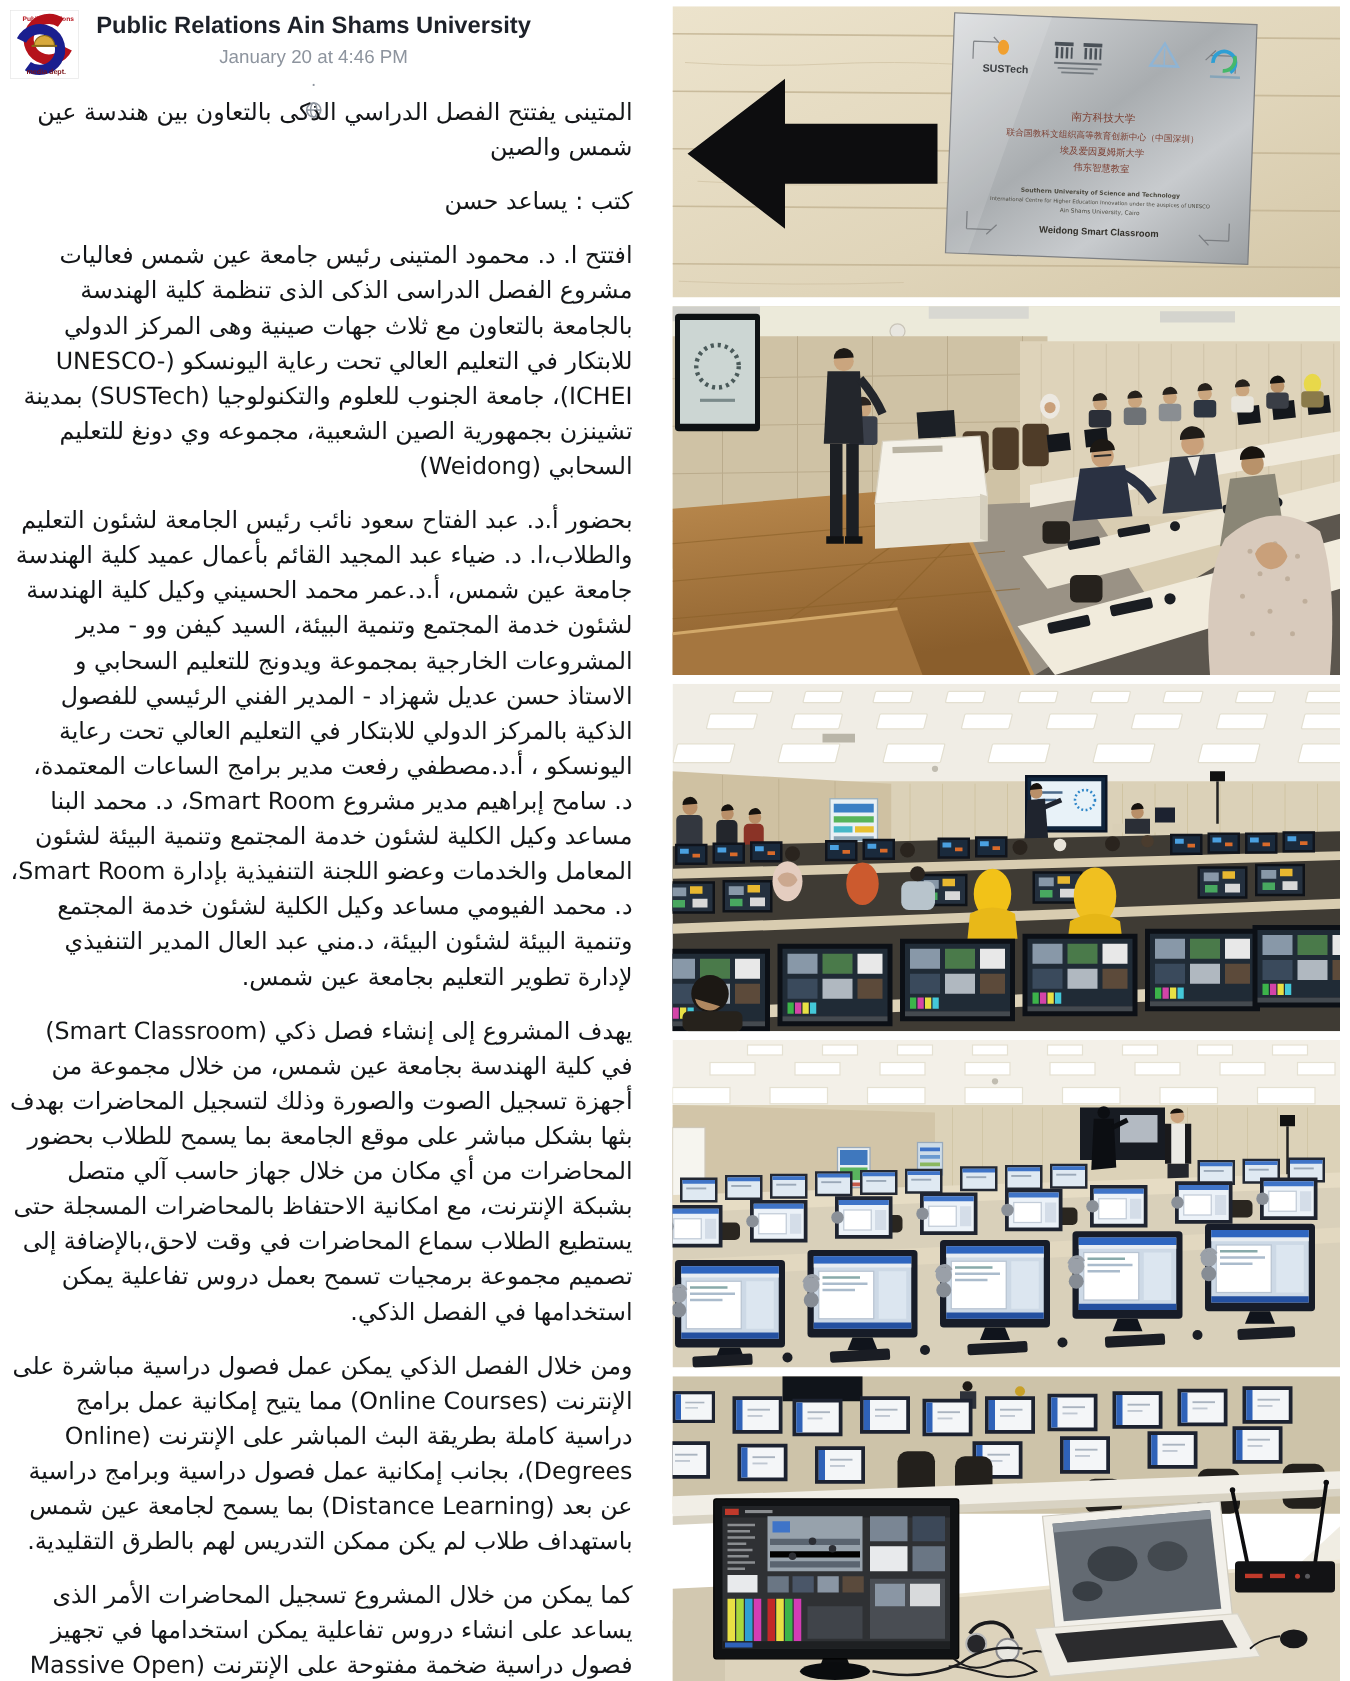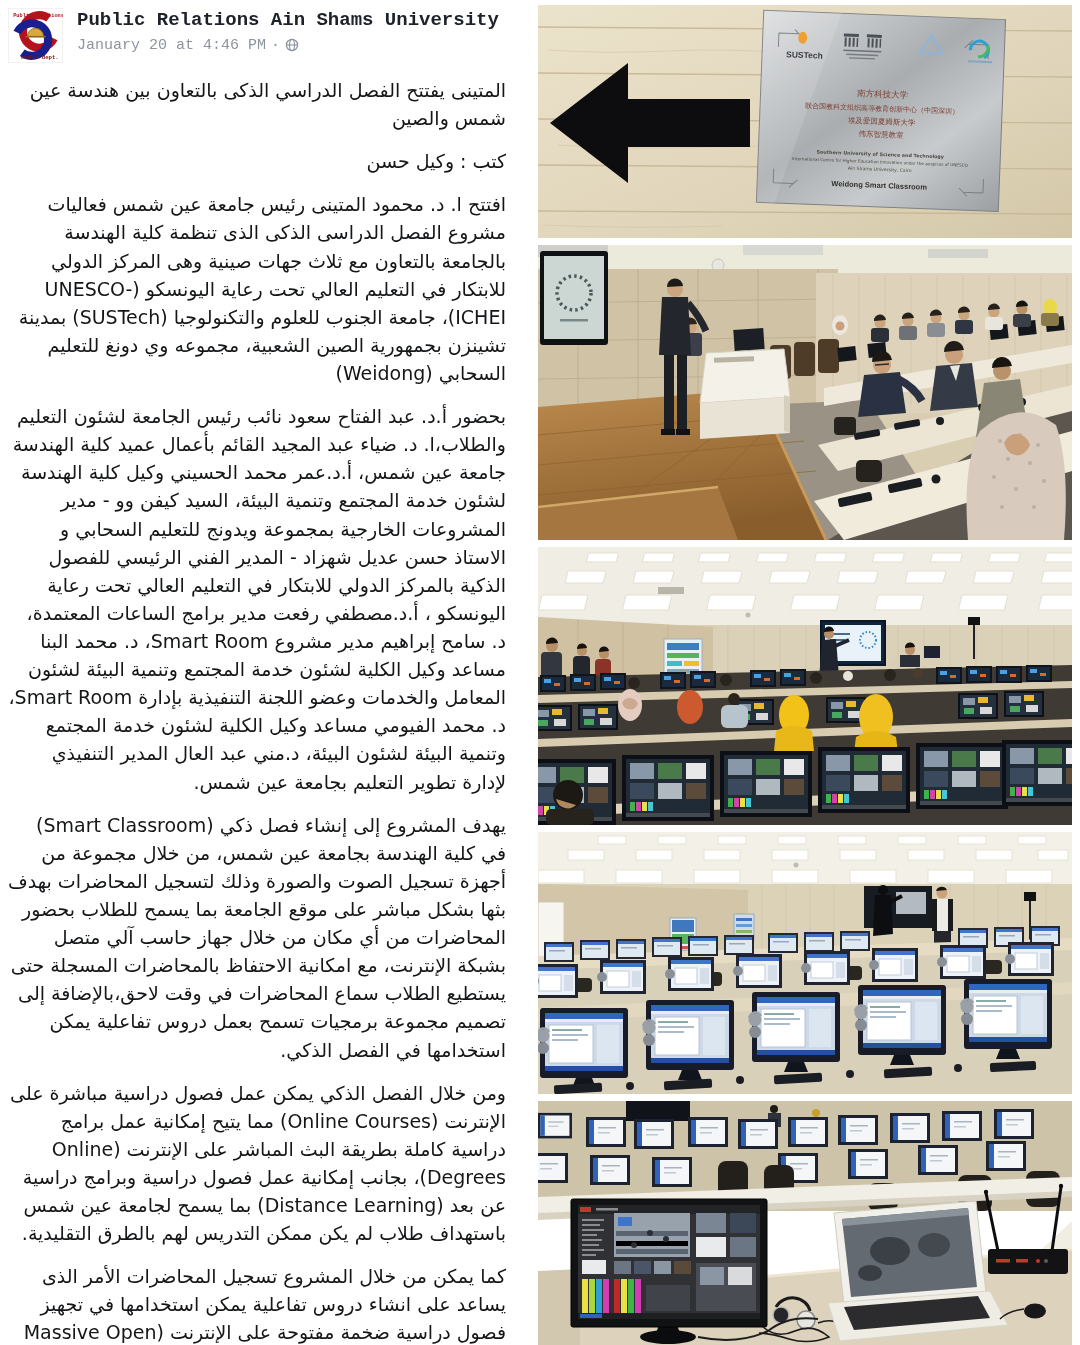--- a/index.html
+++ b/index.html
@@ -2,25 +2,25 @@
 <html><head>
 <meta charset="utf-8">
 <style>
   html,body{margin:0;padding:0;}
   body{
     width:1080px;height:1345px;position:relative;overflow:hidden;
     background:#ffffff;
     font-family:"Liberation Sans","DejaVu Sans",sans-serif;
     color:#1c1e21;
   }
-  .post-header{position:absolute;left:8px;top:8px;display:flex;gap:14px;align-items:flex-start;font-family:Liberation Mono, monospace;}
+  .post-header{position:absolute;left:8px;top:8px;display:flex;gap:14px;align-items:flex-start;}
   .avatar{width:55px;height:55px;flex:0 0 auto;cursor:pointer;}
   .header-text{padding-top:2px;}
   .page-name{font-size:19px;font-weight:bold;color:#1d2129;line-height:1.15;cursor:pointer;}
-  .post-meta{margin-top:5px;font-size:15px;color:#8d949e;display:flex;align-items:center;gap:5px;}
+  .post-meta{margin-top:5px;font-size:15px;color:#8d949e;display:flex;align-items:center;gap:5px;flex-direction:column;}
   .meta-dot{color:#8d949e;}
   .text-col{
     position:absolute;left:8px;top:76px;width:514px;
     direction:rtl;text-align:right;
     font-family:"DejaVu Sans","Liberation Sans",sans-serif;
     font-size:19px;line-height:1.48;color:#141618;
   }
   .text-col p{margin:0 16px 15px 0;}
   .photo-col{
     position:absolute;left:538px;top:5px;width:534px;
@@ -54,21 +54,21 @@
         <circle cx="7" cy="7" r="5.6" fill="none" stroke="#8d949e" stroke-width="1.3"></circle>
         <line x1="1.4" y1="7" x2="12.6" y2="7" stroke="#8d949e" stroke-width="1.1"></line>
         <ellipse cx="7" cy="7" rx="2.5" ry="5.6" fill="none" stroke="#8d949e" stroke-width="1.1"></ellipse>
       </svg>
     </div>
   </div>
 </div>
 
 <div class="text-col">
   <p>المتينى يفتتح الفصل الدراسي الذكى بالتعاون بين هندسة عين شمس والصين</p>
-  <p>كتب : وكيل حسن</p>
+  <p>كتب : يساعد حسن</p>
   <p>افتتح ا. د. محمود المتينى رئيس جامعة عين شمس فعاليات مشروع الفصل الدراسى الذكى الذى تنظمة كلية الهندسة بالجامعة بالتعاون مع ثلاث جهات صينية وهى المركز الدولي للابتكار في التعليم العالي تحت رعاية اليونسكو (UNESCO-ICHEI)، جامعة الجنوب للعلوم والتكنولوجيا (SUSTech) بمدينة تشينزن بجمهورية الصين الشعبية، مجموعه وي دونغ للتعليم السحابي (Weidong)</p>
   <p>بحضور أ.د. عبد الفتاح سعود نائب رئيس الجامعة لشئون التعليم والطلاب،ا. د. ضياء عبد المجيد القائم بأعمال عميد كلية الهندسة جامعة عين شمس، أ.د.عمر محمد الحسيني وكيل كلية الهندسة لشئون خدمة المجتمع وتنمية البيئة، السيد كيفن وو - مدير المشروعات الخارجية بمجموعة ويدونج للتعليم السحابي و الاستاذ حسن عديل شهزاد - المدير الفني الرئيسي للفصول الذكية بالمركز الدولي للابتكار في التعليم العالي تحت رعاية اليونسكو ، أ.د.مصطفي رفعت مدير برامج الساعات المعتمدة، د. سامح إبراهيم مدير مشروع Smart Room، د. محمد البنا مساعد وكيل الكلية لشئون خدمة المجتمع وتنمية البيئة لشئون المعامل والخدمات وعضو اللجنة التنفيذية بإدارة Smart Room، د. محمد الفيومي مساعد وكيل الكلية لشئون خدمة المجتمع وتنمية البيئة لشئون البيئة، د.مني عبد العال المدير التنفيذي لإدارة تطوير التعليم بجامعة عين شمس.</p>
   <p>يهدف المشروع إلى إنشاء فصل ذكي (Smart Classroom) في كلية الهندسة بجامعة عين شمس، من خلال مجموعة من أجهزة تسجيل الصوت والصورة وذلك لتسجيل المحاضرات بهدف بثها بشكل مباشر على موقع الجامعة بما يسمح للطلاب بحضور المحاضرات من أي مكان من خلال جهاز حاسب آلي متصل بشبكة الإنترنت، مع امكانية الاحتفاظ بالمحاضرات المسجلة حتى يستطيع الطلاب سماع المحاضرات في وقت لاحق،بالإضافة إلى تصميم مجموعة برمجيات تسمح بعمل دروس تفاعلية يمكن استخدامها في الفصل الذكي.</p>
   <p>ومن خلال الفصل الذكي يمكن عمل فصول دراسية مباشرة على الإنترنت (Online Courses) مما يتيح إمكانية عمل برامج دراسية كاملة بطريقة البث المباشر على الإنترنت (Online Degrees)، بجانب إمكانية عمل فصول دراسية وبرامج دراسية عن بعد (Distance Learning) بما يسمح لجامعة عين شمس باستهداف طلاب لم يكن ممكن التدريس لهم بالطرق التقليدية.</p>
   <p>كما يمكن من خلال المشروع تسجيل المحاضرات الأمر الذى يساعد على انشاء دروس تفاعلية يمكن استخدامها في تجهيز فصول دراسية ضخمة مفتوحة على الإنترنت (Massive Open Online Courses - MOOC).</p>
 
 </div>
 
 <div class="photo-col">
 

